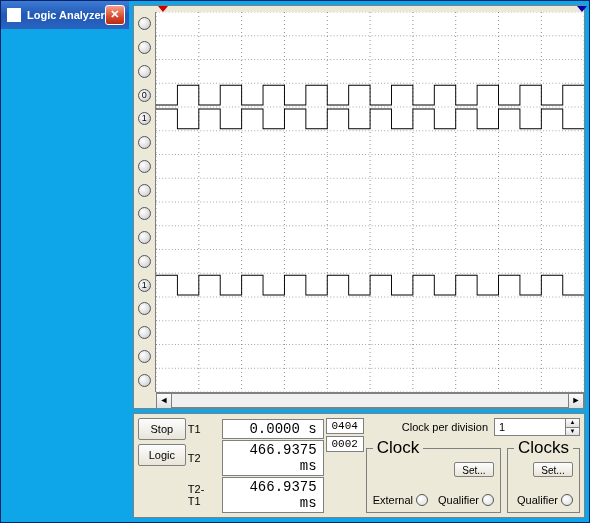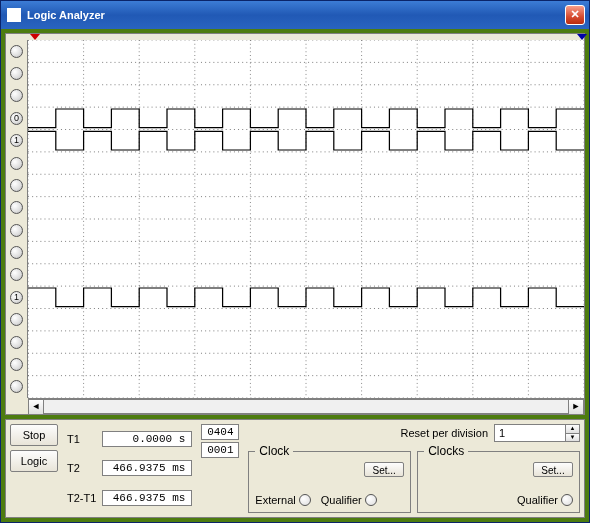--- a/index.html
+++ b/index.html
@@ -1,23 +1,22 @@
 <!DOCTYPE html>
 <html><head>
 <meta charset="utf-8">
 <style>
   * { box-sizing: border-box; margin: 0; padding: 0; font-family: Tahoma, Arial, sans-serif; font-size: 11px; }
   body { background: #fff; }
   .window {
     width: 590px;
     height: 523px;
     border: 1px solid #0a246a;
-    background: #4d7c0f;
-    display: flex;
-    flex-direction: column;
+    background: #0ea5e9;
+    display: flex;
   }
   .titlebar {
     height: 28px;
     background: linear-gradient(to bottom, #3c7cd6 0%, #2159b5 50%, #2964c0 100%);
     display: flex;
     align-items: center;
     padding: 0 4px 0 6px;
     color: #fff;
     font-size: 13px;
     font-weight: bold;
@@ -127,21 +126,21 @@
     border-top: 1px solid #808080;
     border-bottom: 1px solid #808080;
     position: relative;
   }
 
   .ctrl-panel {
     border: 1px solid #808080;
     background: #ece9d8;
     padding: 4px;
     display: flex;
-    gap: 9px;
+    gap: 2px;
   }
   .btn-col {
     display: flex;
     flex-direction: column;
     gap: 4px;
   }
   .btn {
     min-width: 48px;
     height: 22px;
     background: linear-gradient(to bottom,#fdfdfd,#e8e4d8);
@@ -160,21 +159,21 @@
     align-items: center;
   }
   .time-grid .lbl { padding-right: 2px; }
   .val-box {
     background: #fff;
     border: 1px solid #808080;
     padding: 1px 6px;
     min-width: 90px;
     text-align: right;
     font-family: "Courier New", monospace;
-    font-size: 11px;
+    font-size: 14px;
   }
   .hex-col { display:flex; flex-direction:column; gap:2px;}
   .hex-box {
     background:#fff; border:1px solid #808080;
     padding:1px 4px; font-family:"Courier New",monospace;
     font-size:11px; min-width:38px; text-align:center;
   }
   .right-area { flex:1; display:flex; flex-direction:column; gap:2px; }
   .cpd-row { display:flex; align-items:center; gap:6px; justify-content:flex-end; }
   .spinner { display:flex; border:1px solid #808080; background:#fff; height:18px;}
@@ -182,21 +181,21 @@
   .spinner .updn { width:14px; display:flex; flex-direction:column; border-left:1px solid #808080;}
   .spinner .updn div{ flex:1; background:linear-gradient(#fdfdfd,#e0e0e0); text-align:center; font-size:6px; line-height:7px; cursor:pointer; border-bottom:1px solid #808080;}
   .spinner .updn div:last-child{border-bottom:0;}
   .groups { display:flex; gap:6px; }
   fieldset {
     border: 1px solid #808080;
     padding: 4px 6px 6px 6px;
     flex: 1;
     position: relative;
   }
-  fieldset legend { font-size: 12px; padding: 0 4px; background: #ece9d8; }
+  fieldset legend { font-size: 17px; padding: 0 4px; background: #ece9d8; }
   .grp-body { display:flex; flex-direction:column; gap:4px; }
   .radio-row { display:flex; align-items:center; gap:10px; font-size:11px;}
   .radio { display:flex; align-items:center; gap:3px; cursor:pointer;margin-top:13px;}
   .rb {
     width:12px; height:12px; border-radius:50%;
     border:1px solid #555; background:radial-gradient(circle at 35% 35%,#fff,#ddd);
   }
   .grp-body .btn.sm{ align-self:flex-end; }
   .trg-body { display:flex; flex-direction:column; gap:4px; align-items:flex-end;}
 </style>
@@ -322,26 +321,26 @@
         <span class="lbl">T1</span>
         <div class="val-box">0.0000 s</div>
         <span class="lbl">T2</span>
         <div class="val-box">466.9375 ms</div>
         <span class="lbl">T2-T1</span>
         <div class="val-box">466.9375 ms</div>
       </div>
 
       <div class="hex-col">
         <div class="hex-box">0404</div>
-        <div class="hex-box">0001</div>
+        <div class="hex-box">0002</div>
       </div>
 
       <div class="right-area">
         <div class="cpd-row">
-          <span>Reset per division</span>
+          <span>Clock per division</span>
           <div class="spinner">
             <input value="1" style="">
             <div class="updn">
               <div>▲</div>
               <div>▼</div>
             </div>
           </div>
         </div>
         <div class="groups">
           <fieldset>

